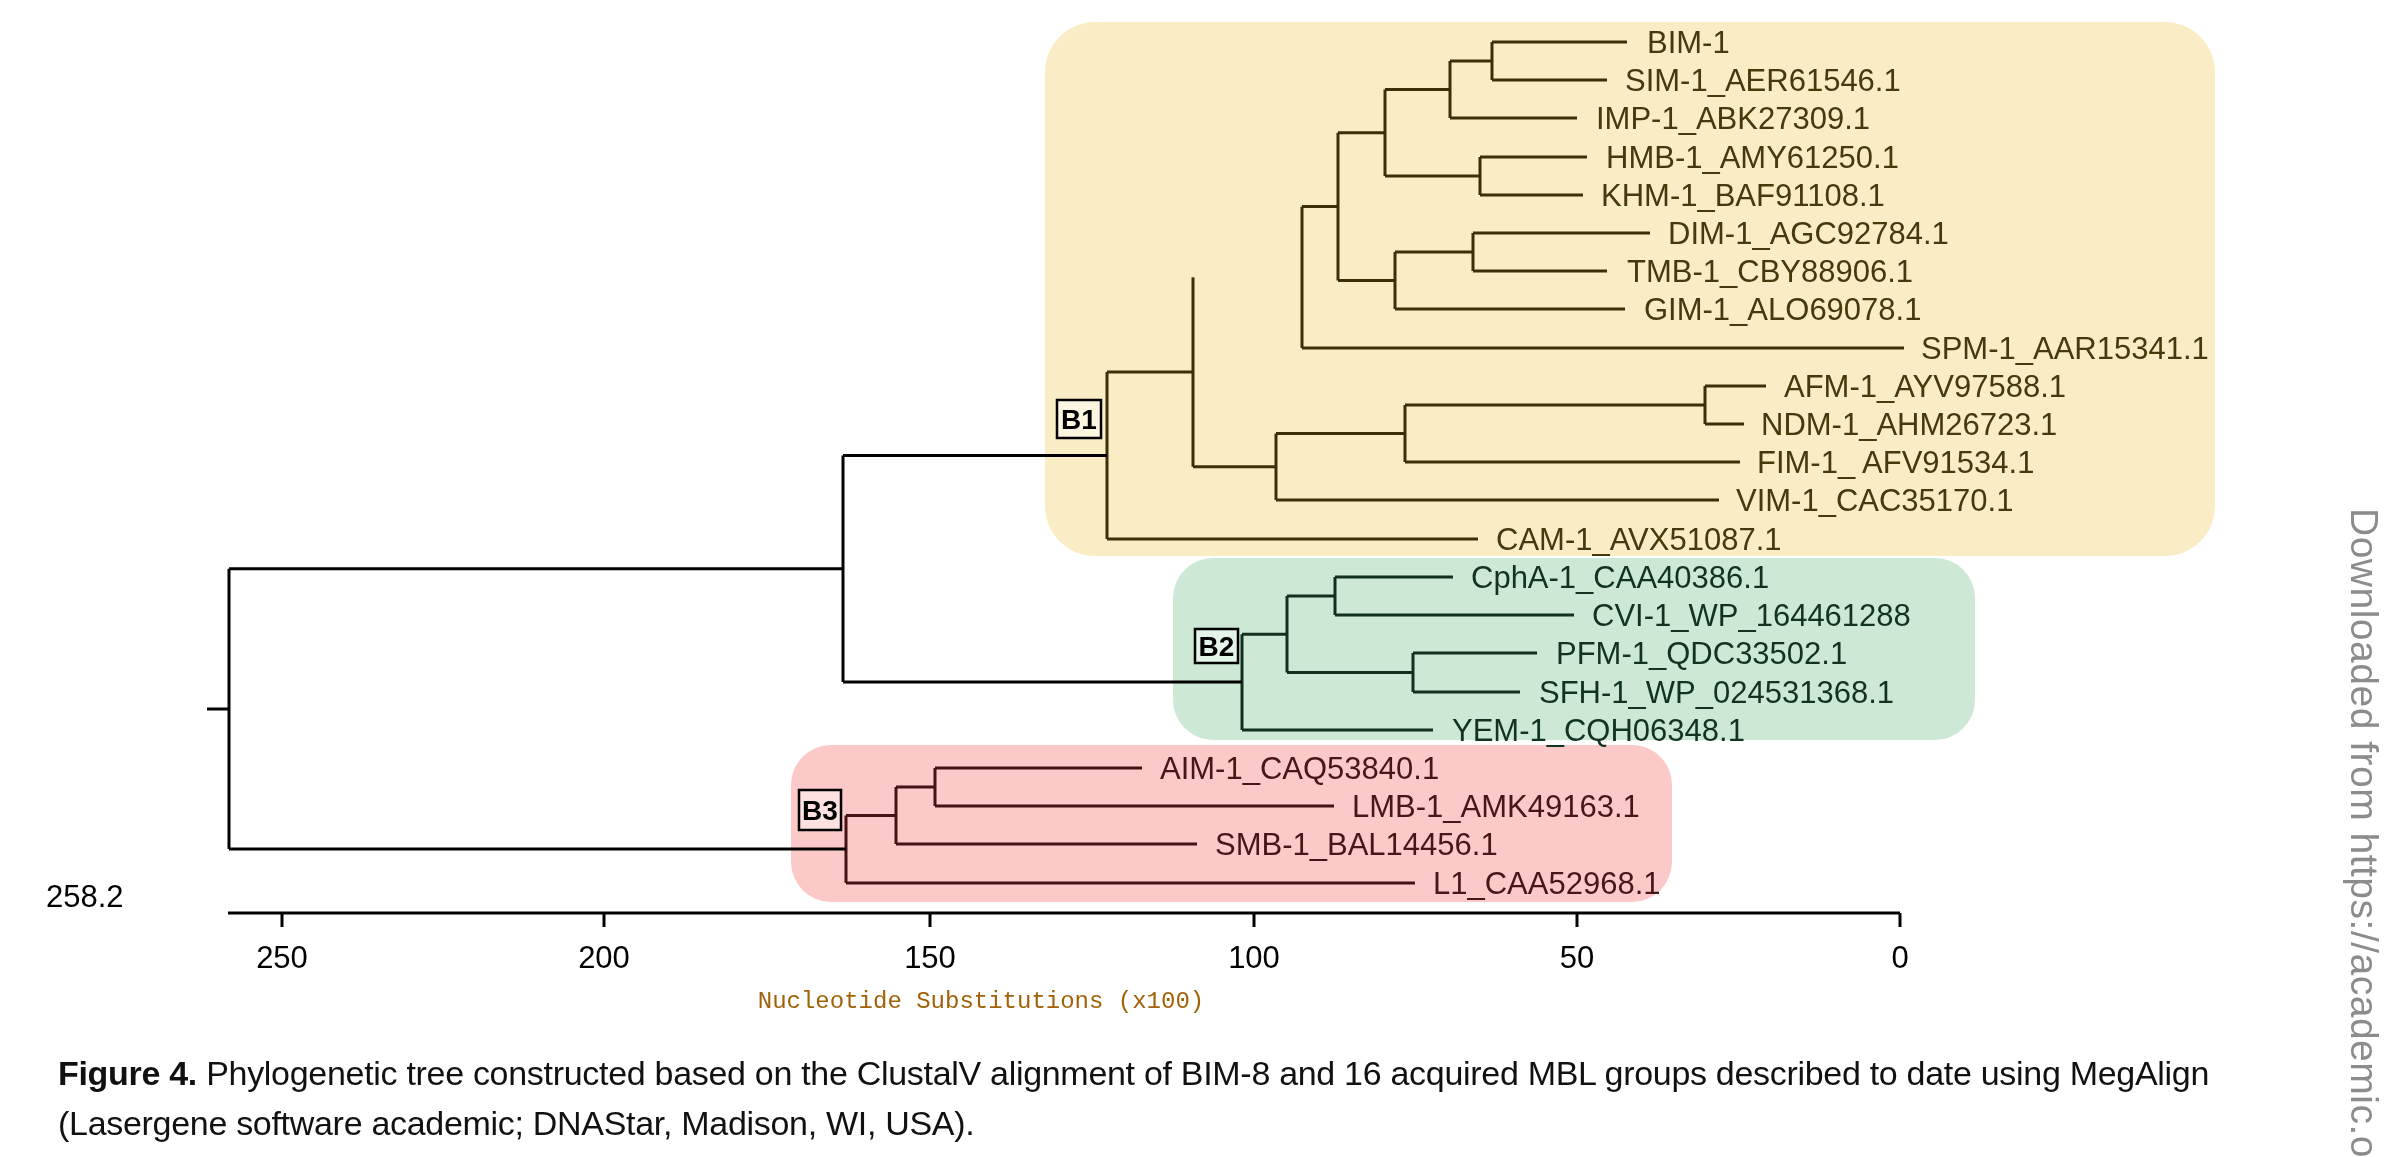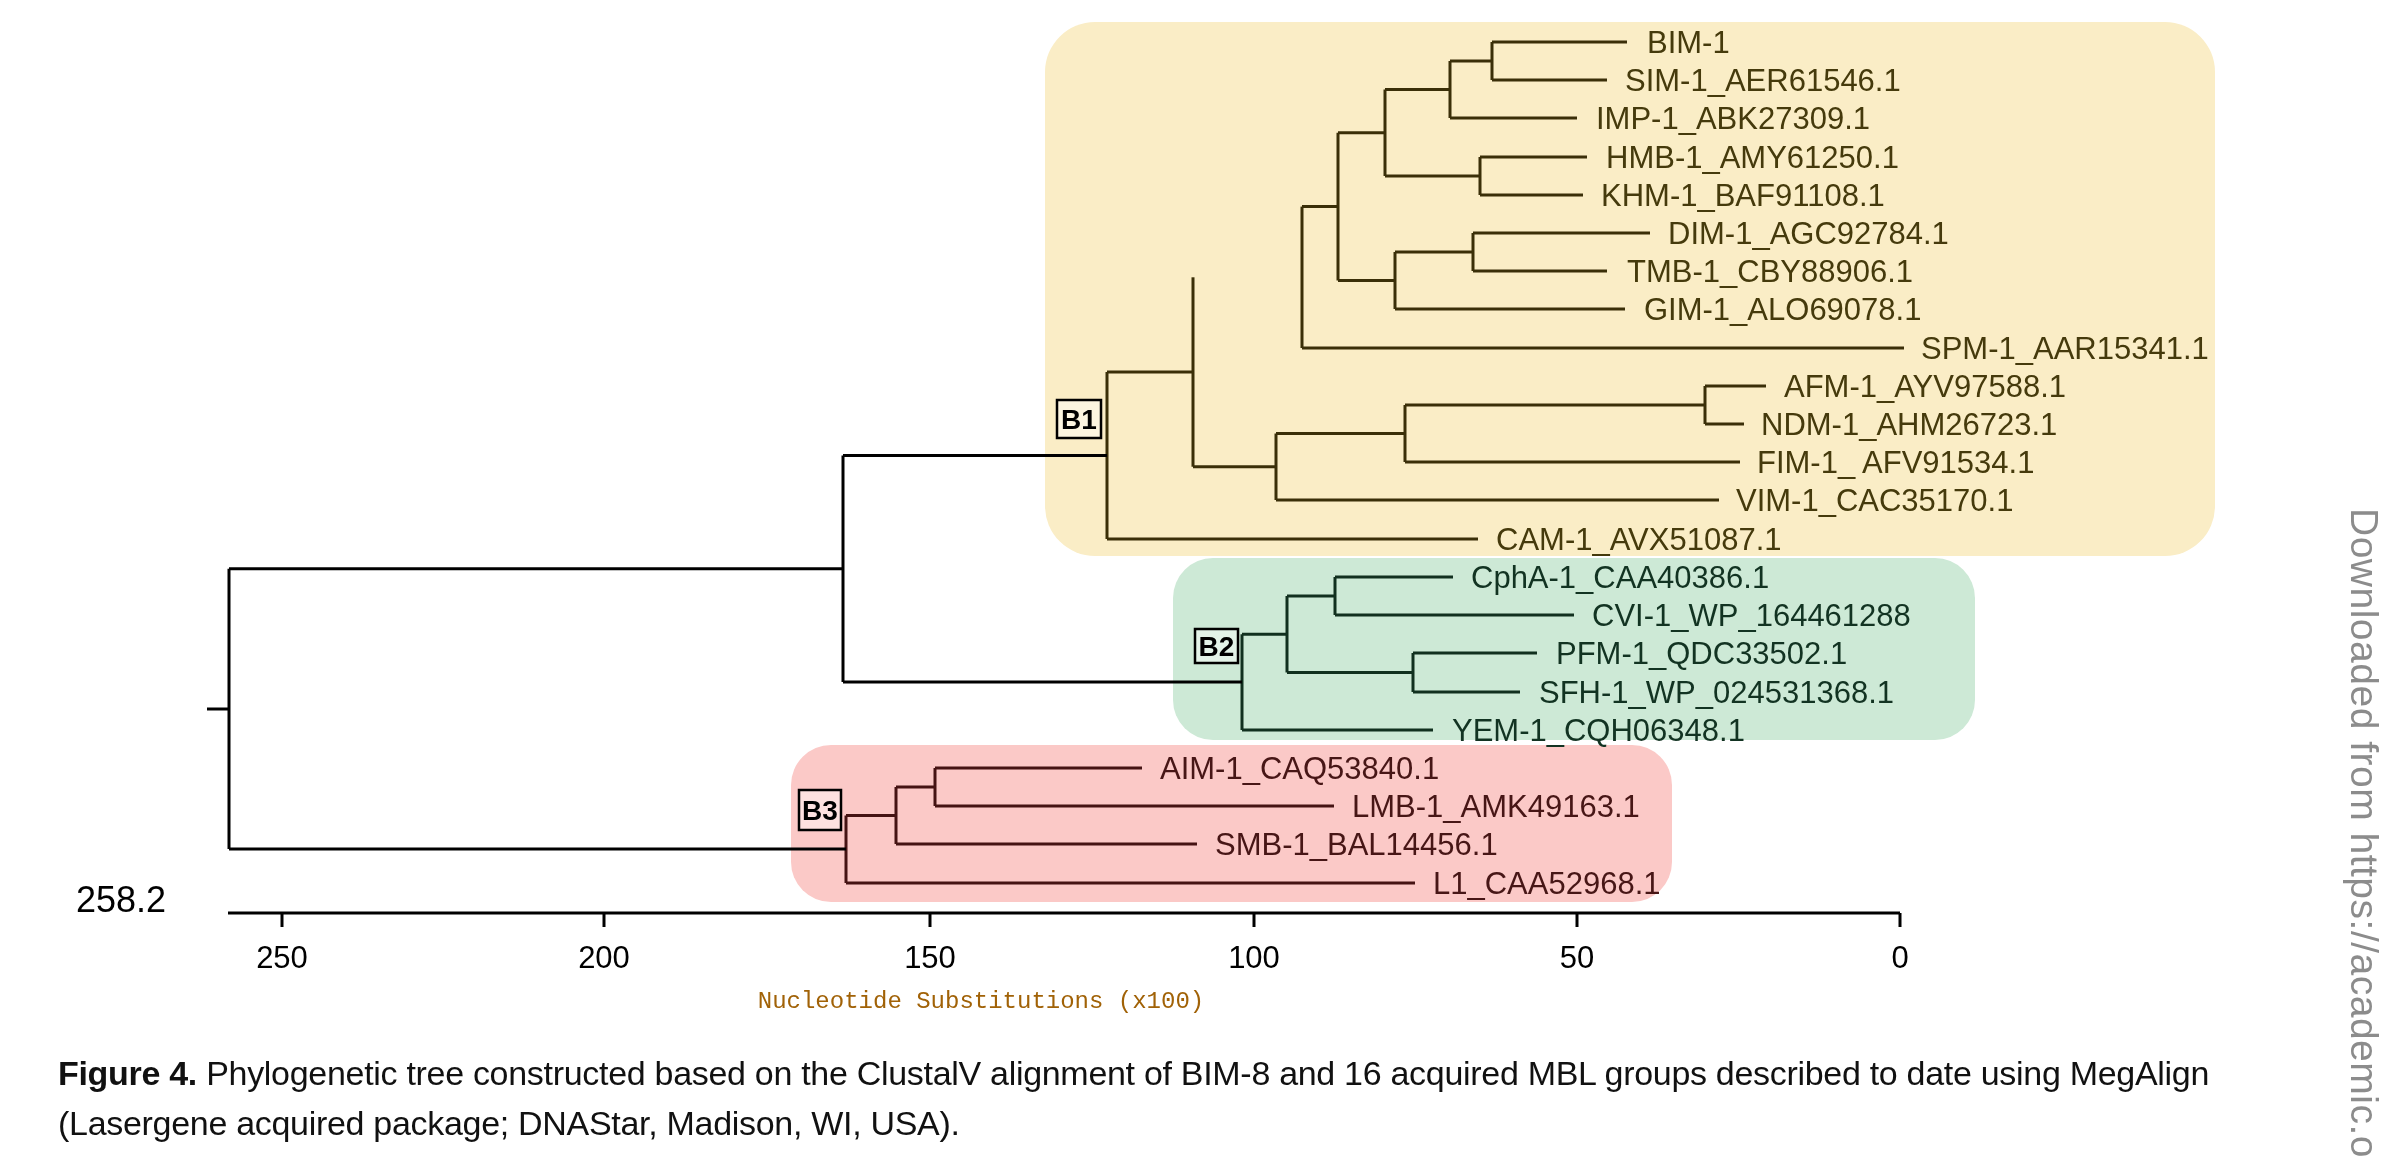--- a/index.html
+++ b/index.html
@@ -1,21 +1,21 @@
 <!DOCTYPE html>
 <html><head>
 <meta charset="utf-8">
 <style>
   html,body{margin:0;padding:0;background:#fff;}
   body{width:2400px;height:1157px;overflow:hidden;position:relative;
        font-family:"Liberation Sans",sans-serif;}
   #fig{position:absolute;left:0;top:0;width:2400px;height:1157px;}
   .abs{position:absolute;}
-  #scale-label{left:46px;top:879px;width:150px;text-align:center;
-       font-size:36px;color:#000;}
+  #scale-label{left:46px;top:879px;width:150px;text-align:left;
+       font-size:31px;color:#000;}
   #axis-title{left:981px;top:988px;transform:translateX(-50%);
        font-size:24px;color:#a16207;white-space:nowrap;font-family:Liberation Mono, monospace;}
   #caption{left:58px;top:1048px;width:2270px;color:#111;
        font-size:34px;line-height:50px;letter-spacing:-0.3px;}
   #caption .cap-label{font-weight:bold;}
   #watermark{left:2342px;top:508px;writing-mode:vertical-rl;
        font-size:39px;color:#8c8c8c;letter-spacing:0.5px;white-space:nowrap;}
   svg text{font-family:"Liberation Sans",sans-serif;}
 </style>
 </head>
@@ -144,16 +144,16 @@
       <text x="1900" y="968" font-size="31" text-anchor="middle" fill="#000000">0</text>
     </g>
 </svg>
 
 <div class="abs" id="scale-label">258.2</div>
 
 <div class="abs" id="axis-title">Nucleotide Substitutions (x100)</div>
 
 <div class="abs" id="caption">
   <div><span class="cap-label">Figure 4.</span> <span>Phylogenetic tree constructed based on the ClustalV alignment of BIM-8 and 16 acquired MBL groups described to date using MegAlign</span></div>
-  <div>(Lasergene acquired package; DNAStar, Madison, WI, USA).</div>
+  <div>(Lasergene software academic; DNAStar, Madison, WI, USA).</div>
 </div>
 
 <div class="abs" id="watermark">Downloaded from https://academic.oup.</div>
 
 </body></html>

